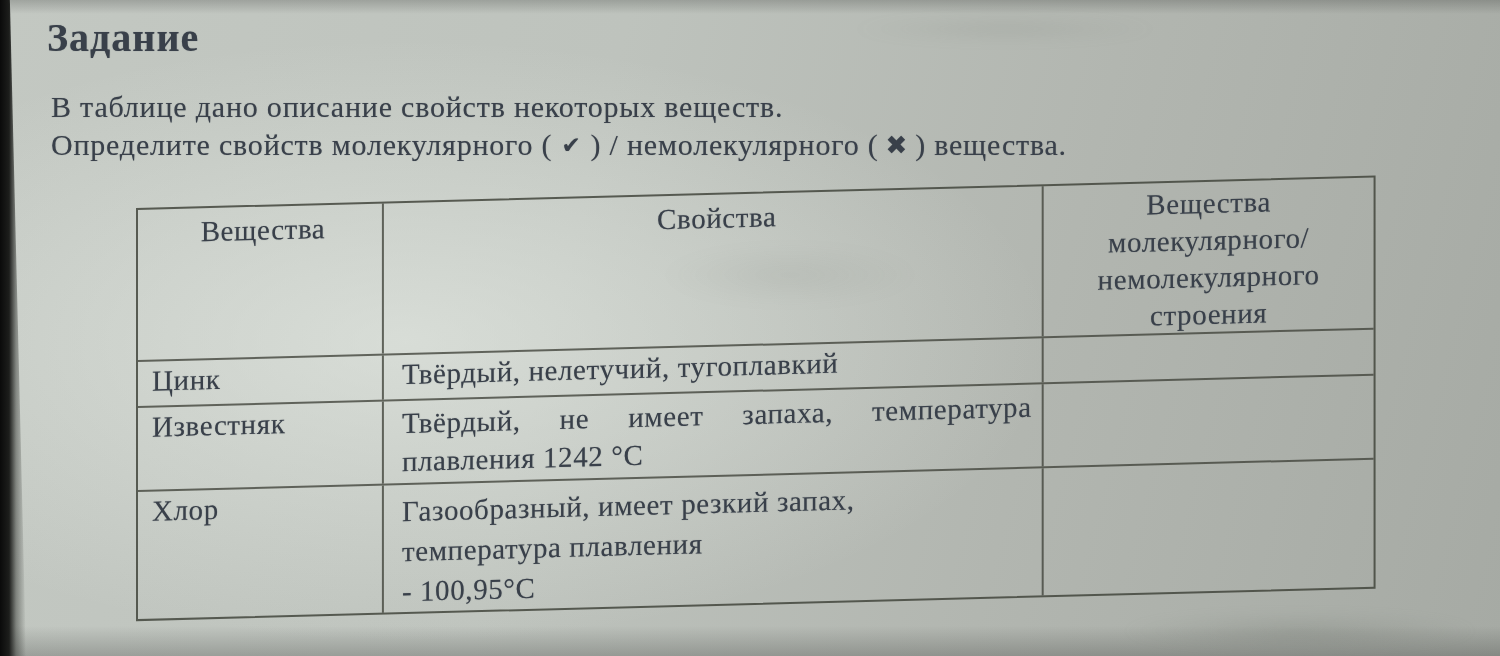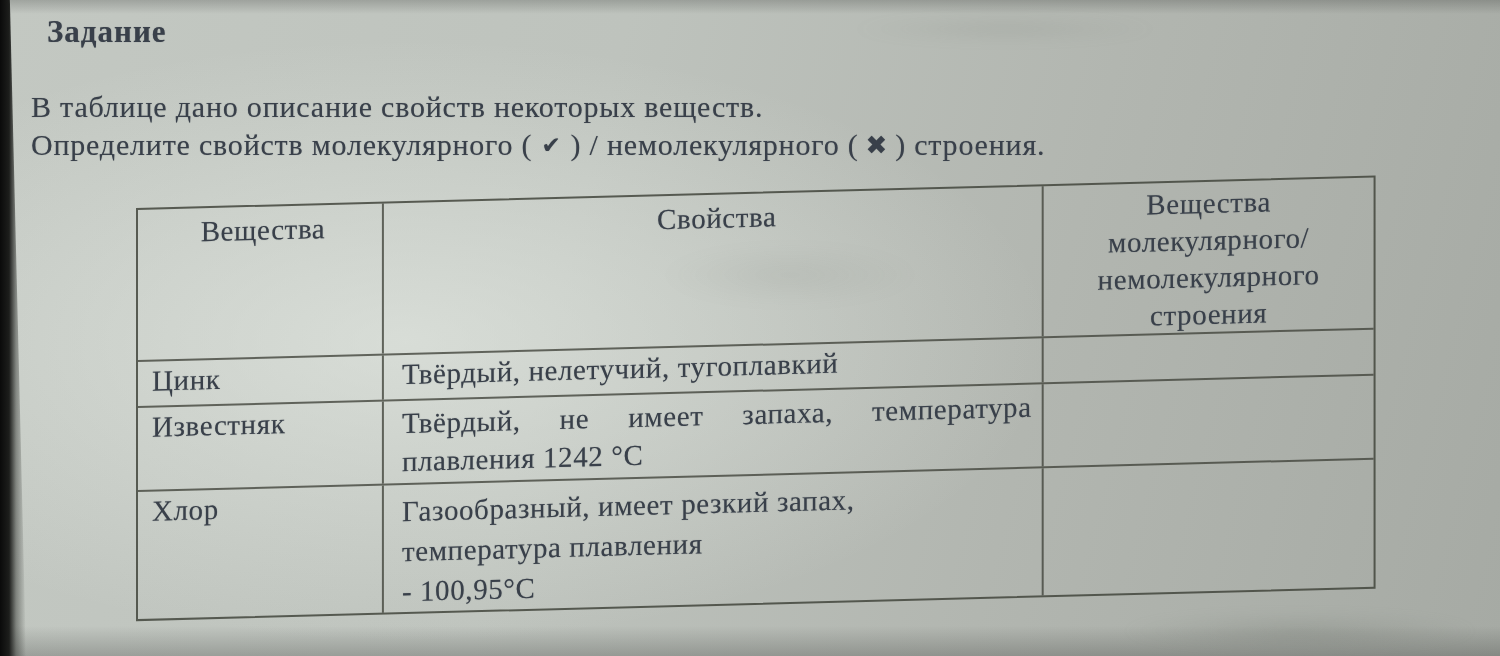--- a/index.html
+++ b/index.html
@@ -50,25 +50,25 @@
     right: 560px; top: 230px; width: 300px; height: 90px; opacity: 0.18;
     background: radial-gradient(55% 45% at 50% 50%, rgba(95,100,92,0.5), rgba(95,100,92,0) 80%);
   }
   
   .ink {
     color: #39404a;
     text-shadow: 0 0 1px rgba(57,64,74,0.45);
   }
   .heading {
     position: absolute; left: 47px; top: 14px;
-    font-size: 31px; font-weight: bold; letter-spacing: 1px;
+    font-size: 40px; font-weight: bold; letter-spacing: 1px;
     z-index: 3;
   }
   .intro {
-    position: absolute; left: 31px; top: 88px;
+    position: absolute; left: 51px; top: 88px;
     font-size: 30px; line-height: 38px; letter-spacing: 0.8px;
     z-index: 3; white-space: nowrap;
   }
   .sym-check {
     display: inline-block; font-size: 23px; font-weight: bold;
     margin: 0 9px; transform: translateY(-2px);
     font-family: "DejaVu Sans", sans-serif;
   }
   .sym-cross {
     display: inline-block; font-size: 26px; font-weight: bold;
@@ -108,21 +108,21 @@
 <div class="edge-top"></div>
 <div class="edge-bottom"></div>
 <div class="smudge smudge-br"></div>
 <div class="smudge smudge-tr"></div>
 <div class="smudge smudge-mid"></div>
 
 <div class="heading ink">Задание</div>
 
 <div class="intro ink">
   <div>В таблице дано описание свойств некоторых веществ.</div>
-  <div><span>Определите свойств молекулярного (</span><span class="sym-check">✔</span><span>) / немолекулярного (</span><span class="sym-cross">✖</span><span>) строения.</span></div>
+  <div><span>Определите свойств молекулярного (</span><span class="sym-check">✔</span><span>) / немолекулярного (</span><span class="sym-cross">✖</span><span>) вещества.</span></div>
 </div>
 
 <div class="tbl ink">
 
   <div class="trow thead">
     <div class="c1">Вещества</div>
     <div class="c2">Свойства</div>
     <div class="c3 hdr3">
       <span class="prop-line">Вещества</span>
       <span class="prop-line">молекулярного/</span>

